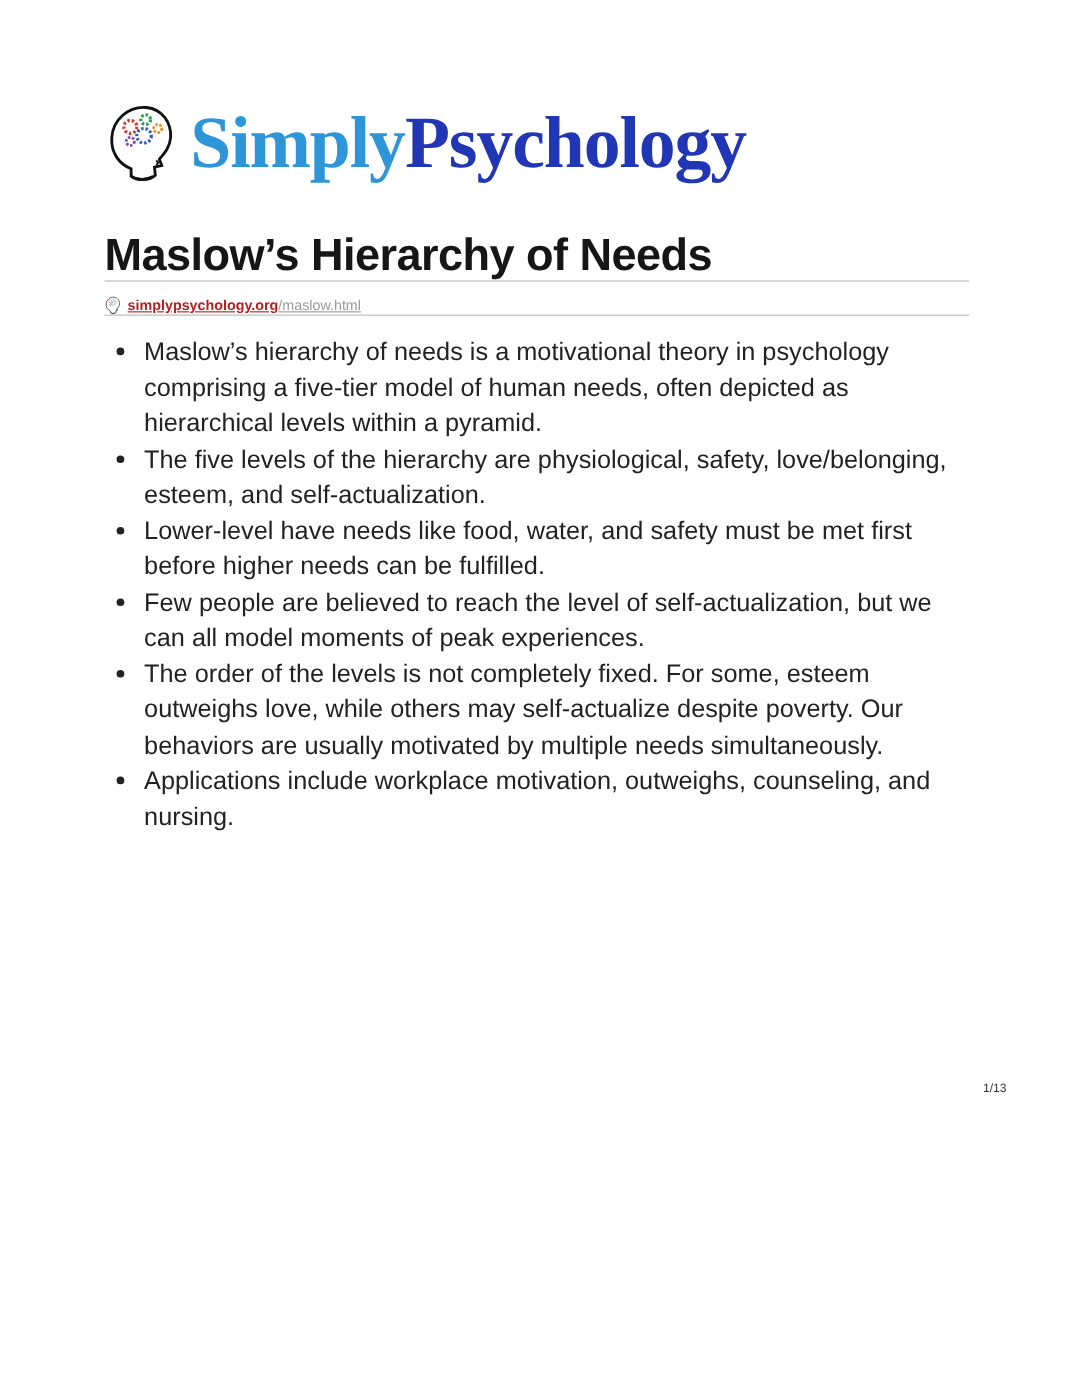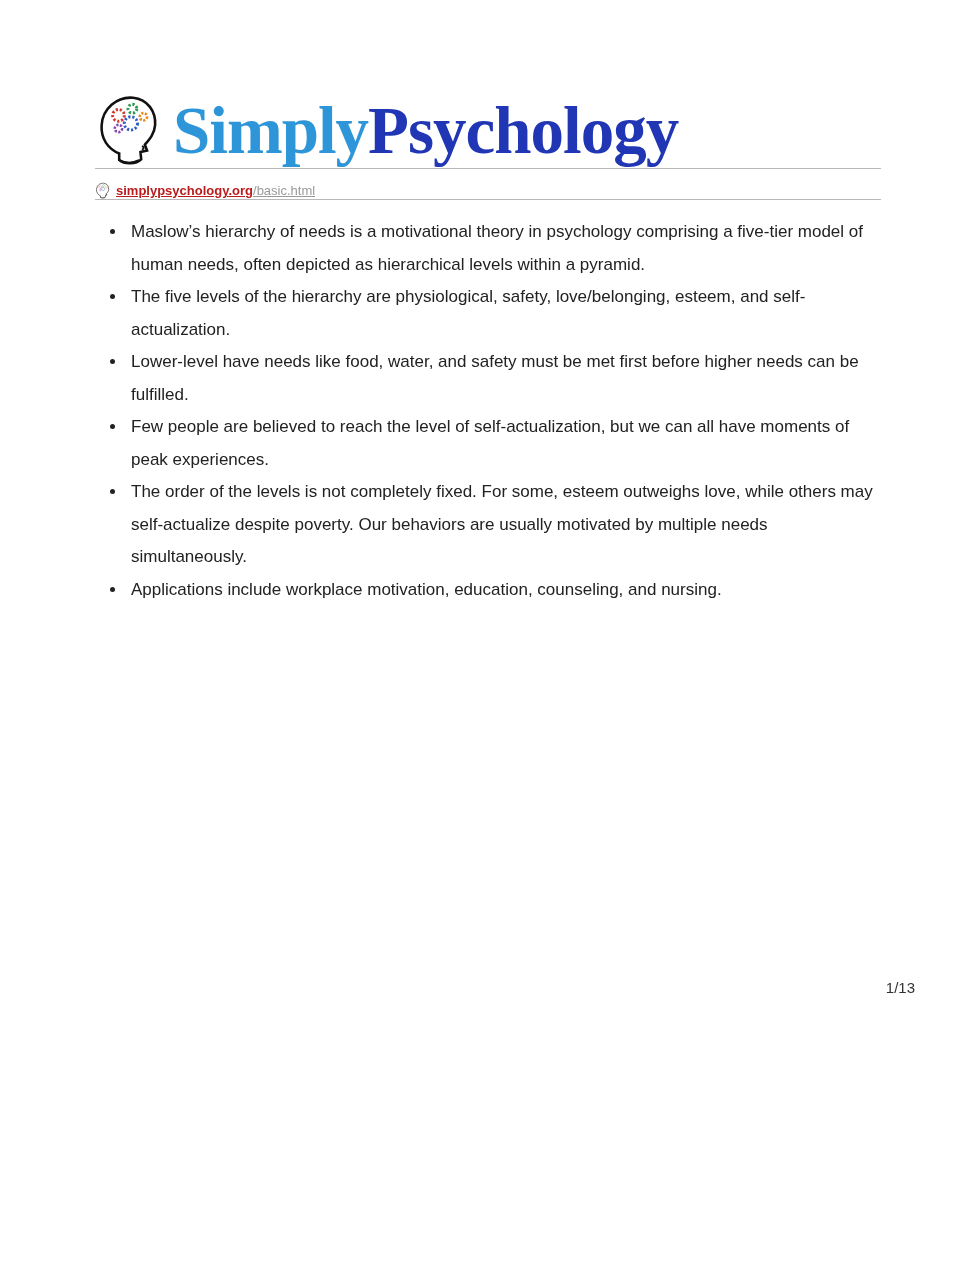--- a/index.html
+++ b/index.html
@@ -73,35 +73,35 @@
     margin: 34px 0 12px 0;
     font-size: 20px;
     font-weight: 700;
     color: #111111;
   }
 
   
   .takeaways {
     margin: 16px 0 0 0;
     padding-left: 32px;
-    font-size: 17px;
+    font-size: 23px;
     line-height: 32.5px;
     color: #222222;
   }
   .takeaways li {
     margin: 0;
     padding-left: 4px;
   }
 
   
   .page-indicator {
     position: absolute;
     right: 64px;
     bottom: 26px;
-    font-size: 15px;
+    font-size: 11px;
     color: #333333;
   }
 </style>
 </head>
 <body>
 
 <svg width="0" height="0" style="position:absolute" aria-hidden="true">
   <symbol id="head-logo" viewBox="0 0 90 100">
     <path d="M52,6 C72,8 83,25 82,43 C81,55 75,62 68,70 L71,78 L62,80 L63,90
              C56,97 40,97 33,91 L33,82 C18,76 8,62 9,44 C10,21 30,4 52,6 Z" fill="none" stroke="#111111" stroke-width="3.5"></path>
@@ -120,40 +120,41 @@
 
     <div class="logo-row">
       <svg class="logo-icon" viewBox="0 0 90 100">
         <use href="#head-logo"></use>
       </svg>
       <div class="logo-text">
         <span id="logo-simply" style="color: rgb(46, 150, 216);">Simply</span><span id="logo-psychology" style="color: rgb(33, 54, 180);">Psychology</span>
       </div>
     </div>
 
+    <h1 class="article-title">Maslow’s Hierarchy of Needs</h1>
 
     <hr class="rule rule-title">
 
     <div class="source-row">
       <svg class="favicon" viewBox="0 0 90 100">
         <use href="#head-logo"></use>
       </svg>
       <a class="source-link" href="#">
-        <span class="source-domain">simplypsychology.org</span><span class="source-path">/basic.html</span>
+        <span class="source-domain">simplypsychology.org</span><span class="source-path">/maslow.html</span>
       </a>
     </div>
 
 
     <hr class="rule">
 
     <ul class="takeaways">
       <li>Maslow’s hierarchy of needs is a motivational theory in psychology comprising a five-tier model of human needs, often depicted as hierarchical levels within a pyramid.</li>
       <li>The five levels of the hierarchy are physiological, safety, love/belonging, esteem, and self-actualization.</li>
       <li>Lower-level have needs like food, water, and safety must be met first before higher needs can be fulfilled.</li>
-      <li>Few people are believed to reach the level of self-actualization, but we can all have moments of peak experiences.</li>
+      <li>Few people are believed to reach the level of self-actualization, but we can all model moments of peak experiences.</li>
       <li>The order of the levels is not completely fixed. For some, esteem outweighs love, while others may self-actualize despite poverty. Our behaviors are usually motivated by multiple needs simultaneously.</li>
-      <li>Applications include workplace motivation, education, counseling, and nursing.</li>
+      <li>Applications include workplace motivation, outweighs, counseling, and nursing.</li>
     </ul>
 
   </div>
 
   <div class="page-indicator">1/13</div>
 </div>
 
 </body></html>

